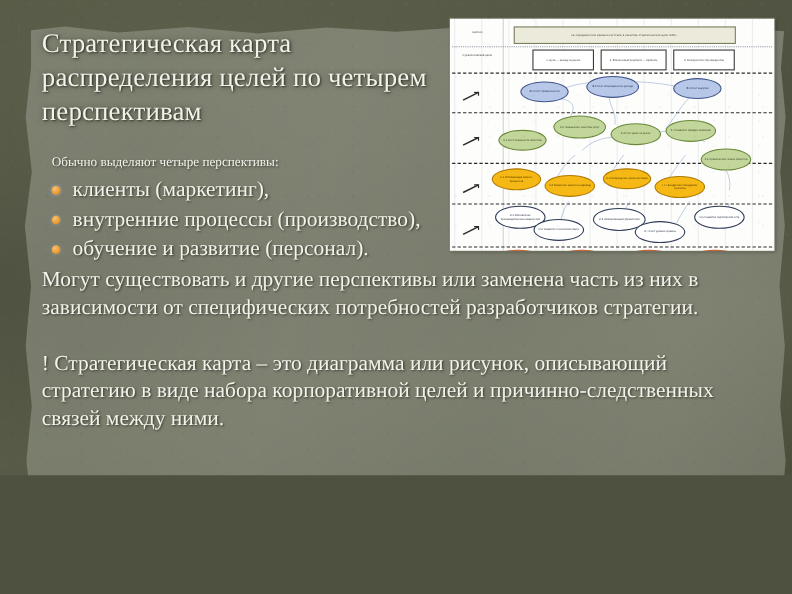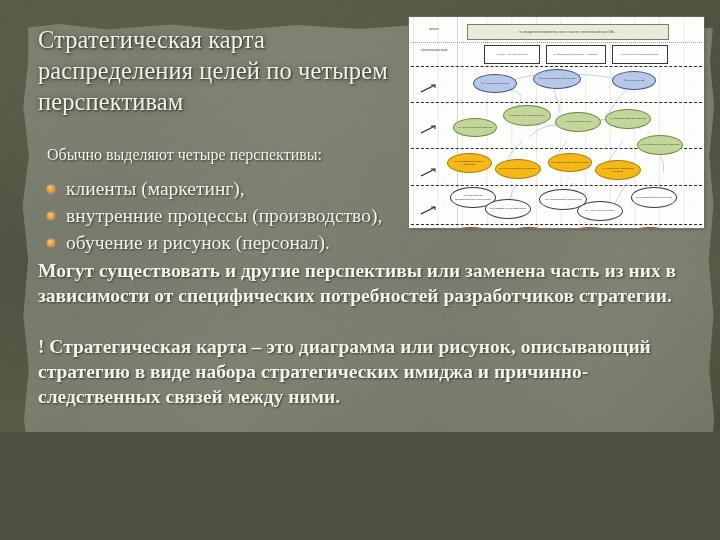--- a/index.html
+++ b/index.html
@@ -94,22 +94,22 @@
     font-size: 24.5px;
     line-height: 31px;
     color: #f3f2ea;
     letter-spacing: .1px;
     text-shadow: 1px 1px 2px rgba(30,32,22,.78), 0 0 6px rgba(40,42,30,.45);
   }
 
   .lead {
     margin: 19px 0 0 0;
     width: 330px;
-    font-size: 16px;
-    line-height: 38px;
+    font-size: 12px;
+    line-height: 22px;
     color: #f4f3ec;
     text-indent: 9px;
     text-shadow: 1px 1px 2px rgba(30,32,22,.72);
   }
 
   ul.persp {
     list-style: none;
     margin: 1px 0 0 0;
     padding: 0;
   }
@@ -133,21 +133,20 @@
     box-shadow: 0 0 3px 1px rgba(150,170,200,.30);
   }
 
   .para {
     margin: 2px 0 0 0;
     width: 640px;
     font-size: 19.5px;
     line-height: 25px;
     color: #f4f3ec;
     text-shadow: 1px 1px 2px rgba(30,32,22,.72);
-    font-weight: bold;
   }
   .para.spaced { margin-top: 26px; }
 
   
   .diagram {
     position: absolute;
     left: 409px;
     top: 17px;
     width: 295px;
     height: 211px;
@@ -282,27 +281,27 @@
       <li>
         <span class="dot"></span>
         <span>клиенты (маркетинг),</span>
       </li>
       <li>
         <span class="dot"></span>
         <span>внутренние процессы (производство),</span>
       </li>
       <li>
         <span class="dot"></span>
-        <span>обучение и рисунок (персонал).</span>
+        <span>обучение и развитие (персонал).</span>
       </li>
     </ul>
 
     <p class="para">Могут существовать и другие перспективы или заменена часть из них в зависимости от специфических потребностей разработчиков стратегии.</p>
 
-    <p class="para spaced">! Стратегическая карта – это диаграмма или рисунок, описывающий стратегию в виде набора стратегических имиджа и причинно-следственных связей между ними.</p>
+    <p class="para spaced">! Стратегическая карта – это диаграмма или рисунок, описывающий стратегию в виде набора корпоративной целей и причинно-следственных связей между ними.</p>
   </div>
 
   <div class="diagram">
     <div class="vguides"></div>
     <div class="row-label-col"></div>
 
     <div class="dotsep" style="top:25px;"></div>
     <div class="dashsep" style="top:49px;"></div>
     <div class="dashsep" style="top:85px;"></div>
     <div class="dashsep" style="top:131px;"></div>

